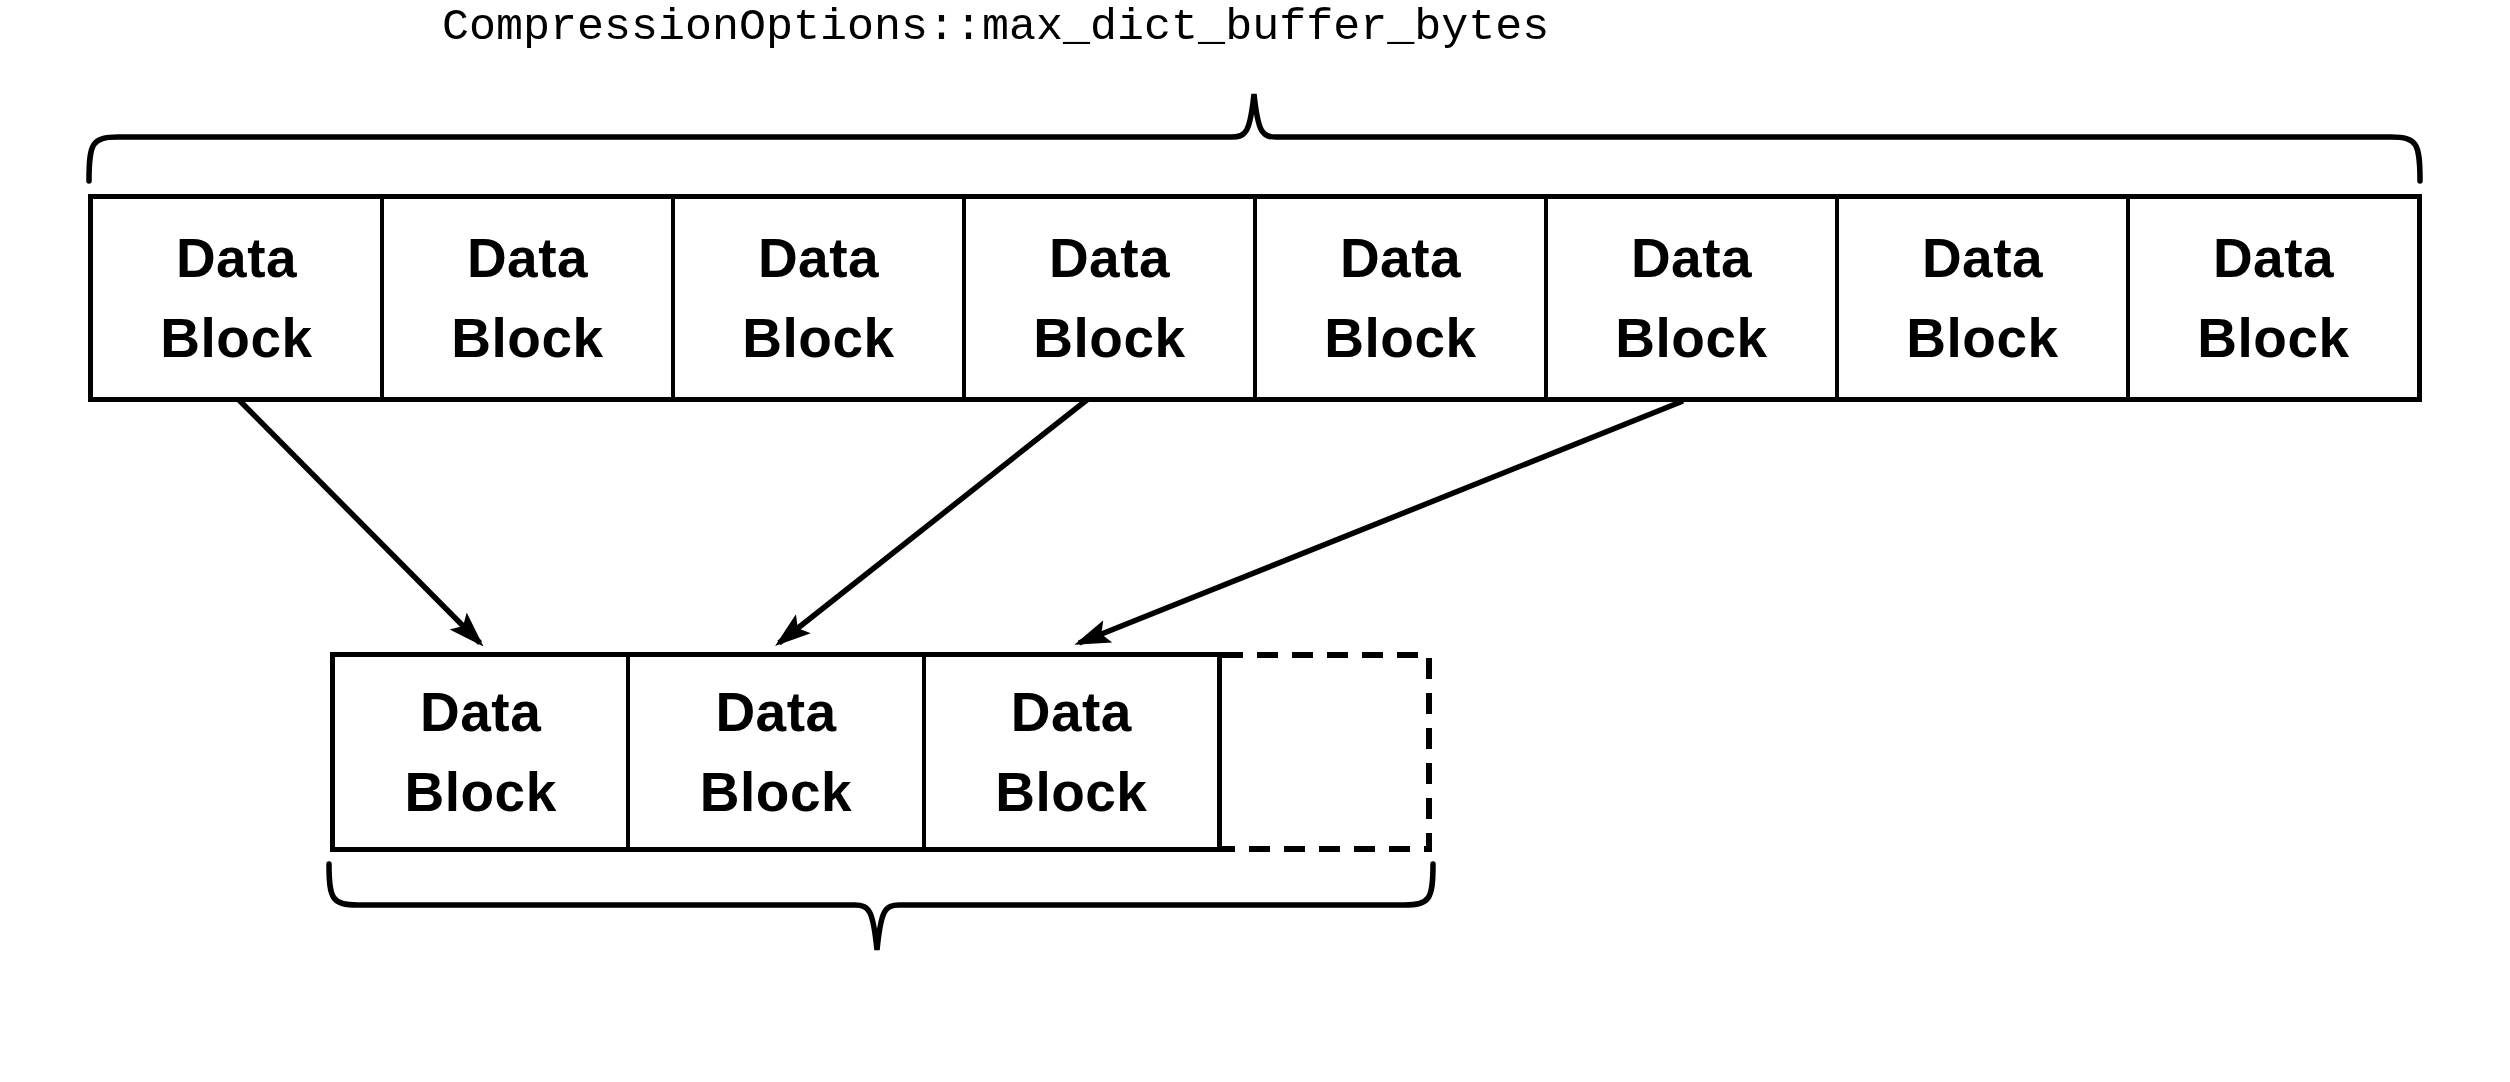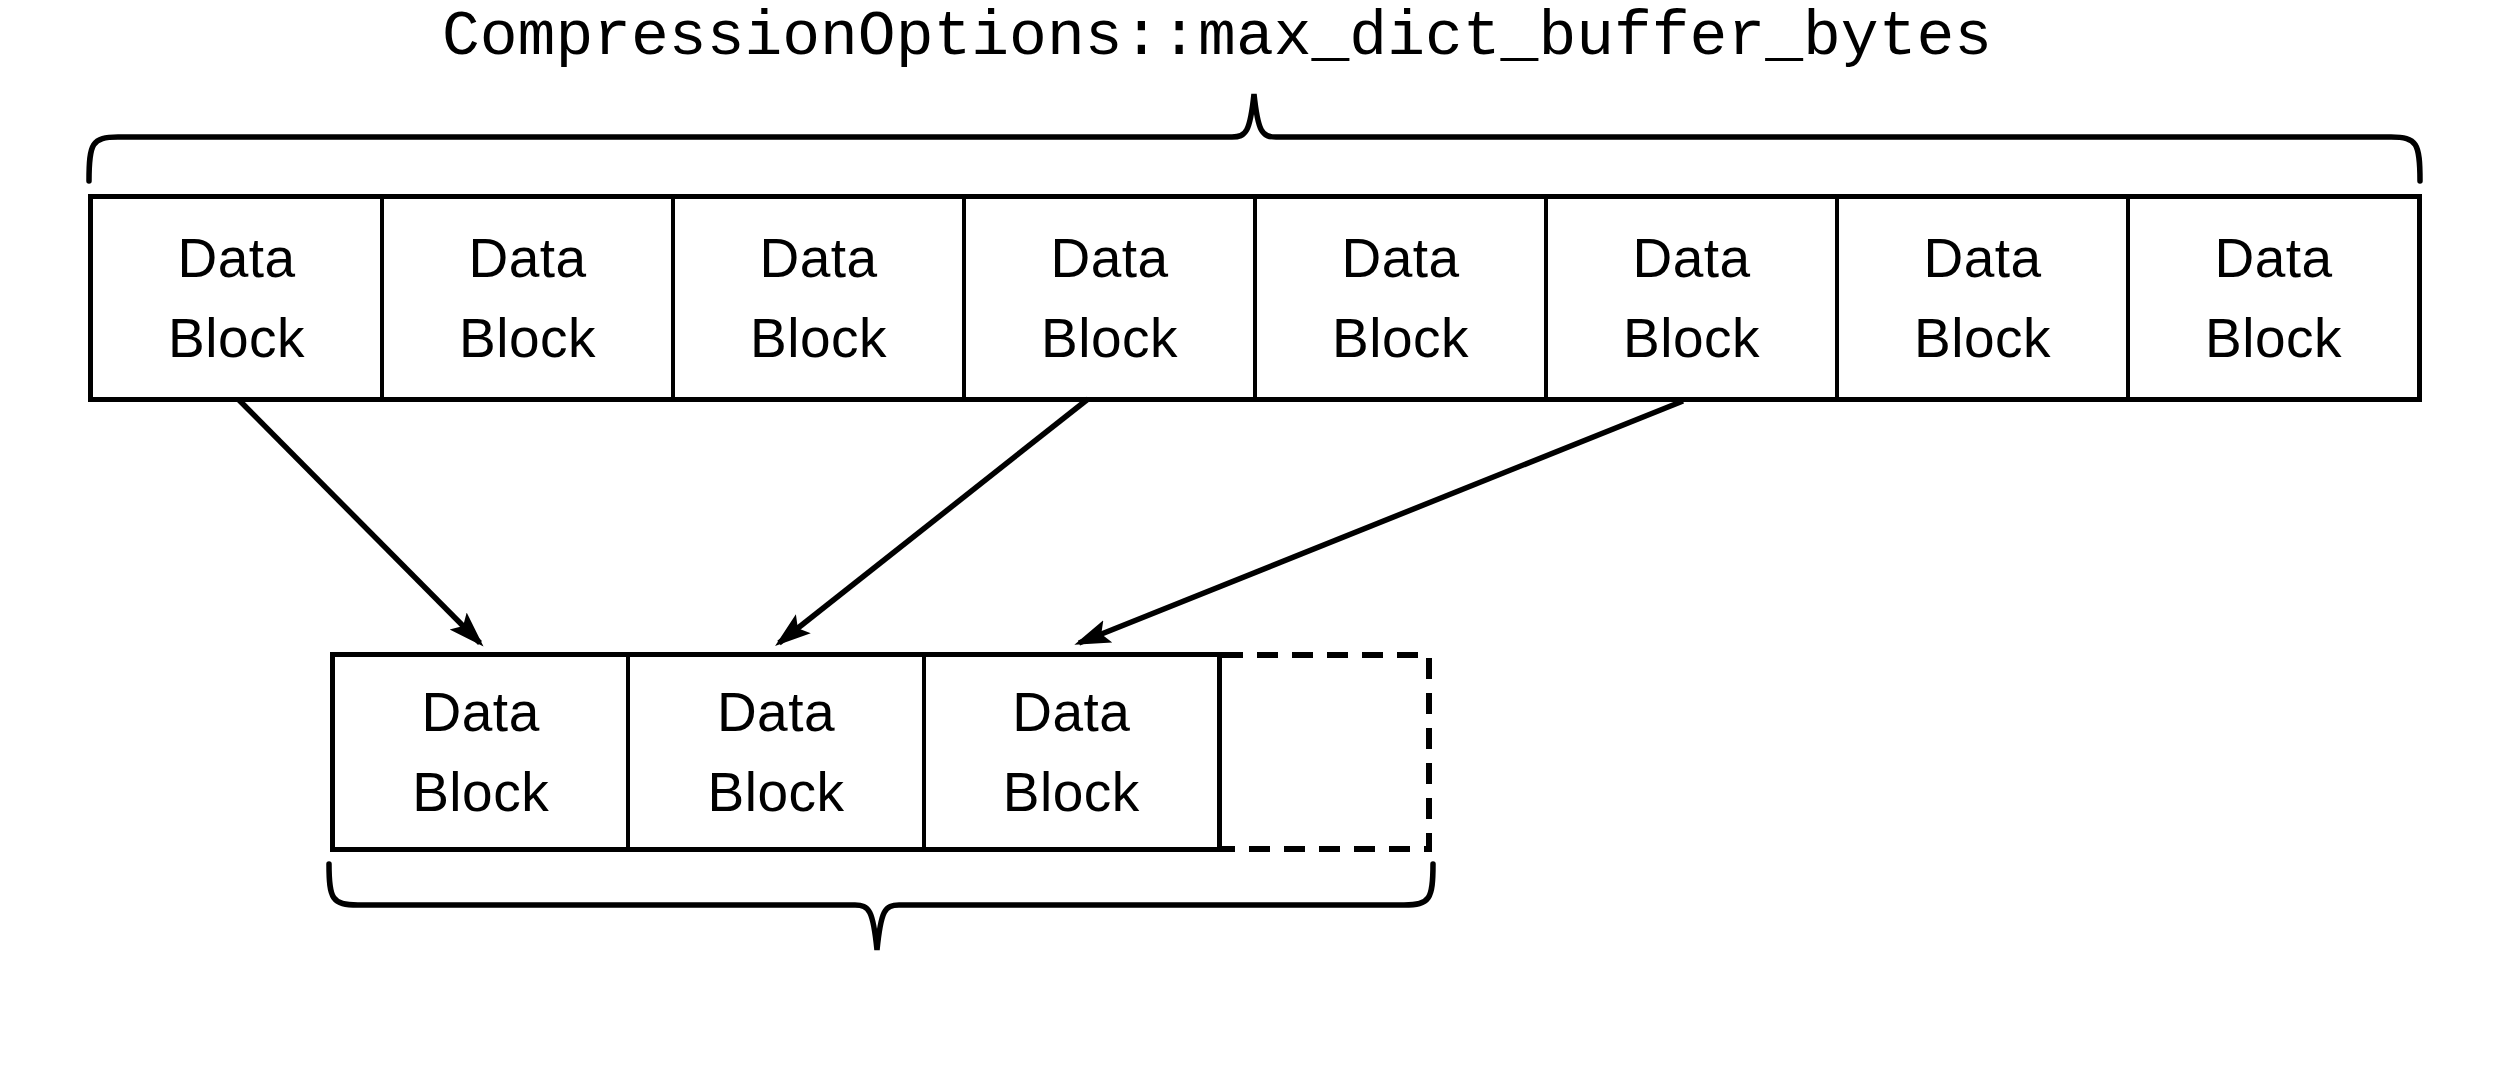--- a/index.html
+++ b/index.html
@@ -6,21 +6,21 @@
   #canvas{
     position:relative;
     width:2510px;height:1082px;
     background:#ffffff;
     font-family:"Liberation Sans",sans-serif;
     overflow:hidden;
   }
   .mono-label{
     position:absolute;
     font-family:"Liberation Mono","DejaVu Sans Mono",monospace;
-    font-size:63px;
+    font-size:45px;
     line-height:1.15;
     color:#000;
     white-space:pre;
   }
   #top-label{left:442px;top:2px;}
   #bottom-label{left:250px;top:980px;}
   .block-row{
     position:absolute;
     display:flex;
     box-sizing:border-box;
@@ -36,21 +36,21 @@
     align-items:center;
     justify-content:center;
     box-sizing:border-box;
     text-align:center;
   }
   .block-cell + .block-cell{border-left:4px solid #000;}
   .block-line{
     font-size:55px;
     line-height:80px;
     color:#000;
-    font-weight:400;
+    font-weight:700;
     letter-spacing:0.5px;
   }
   #overlay{position:absolute;left:0;top:0;width:2510px;height:1082px;pointer-events:none;}
 </style>
 </head>
 <body>
 
 <div id="canvas">
 
   <div id="top-label" class="mono-label">CompressionOptions::max_dict_buffer_bytes</div>

